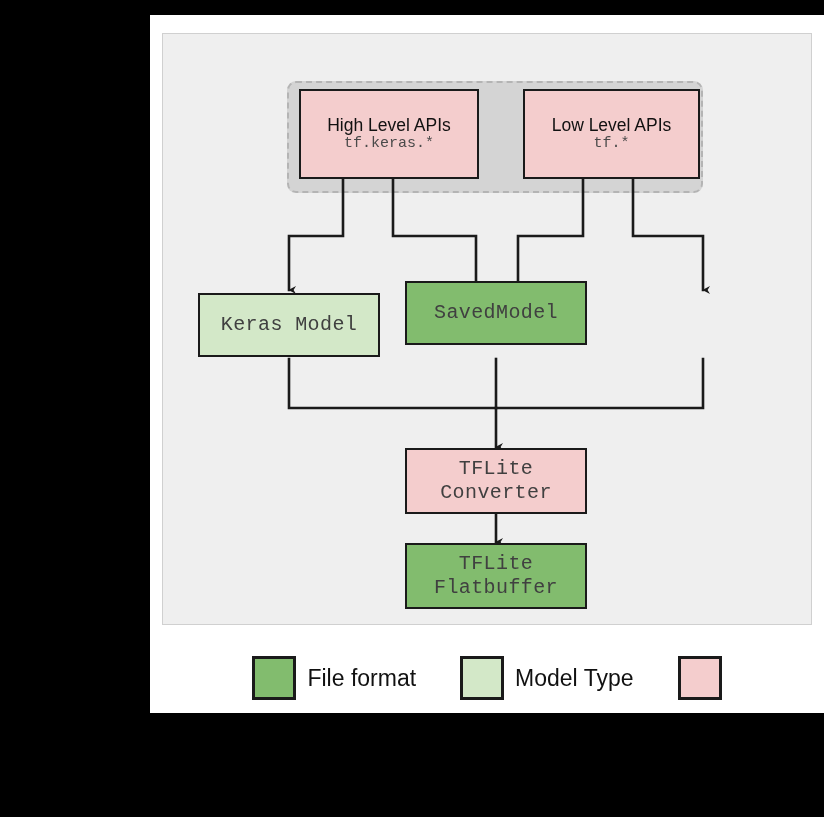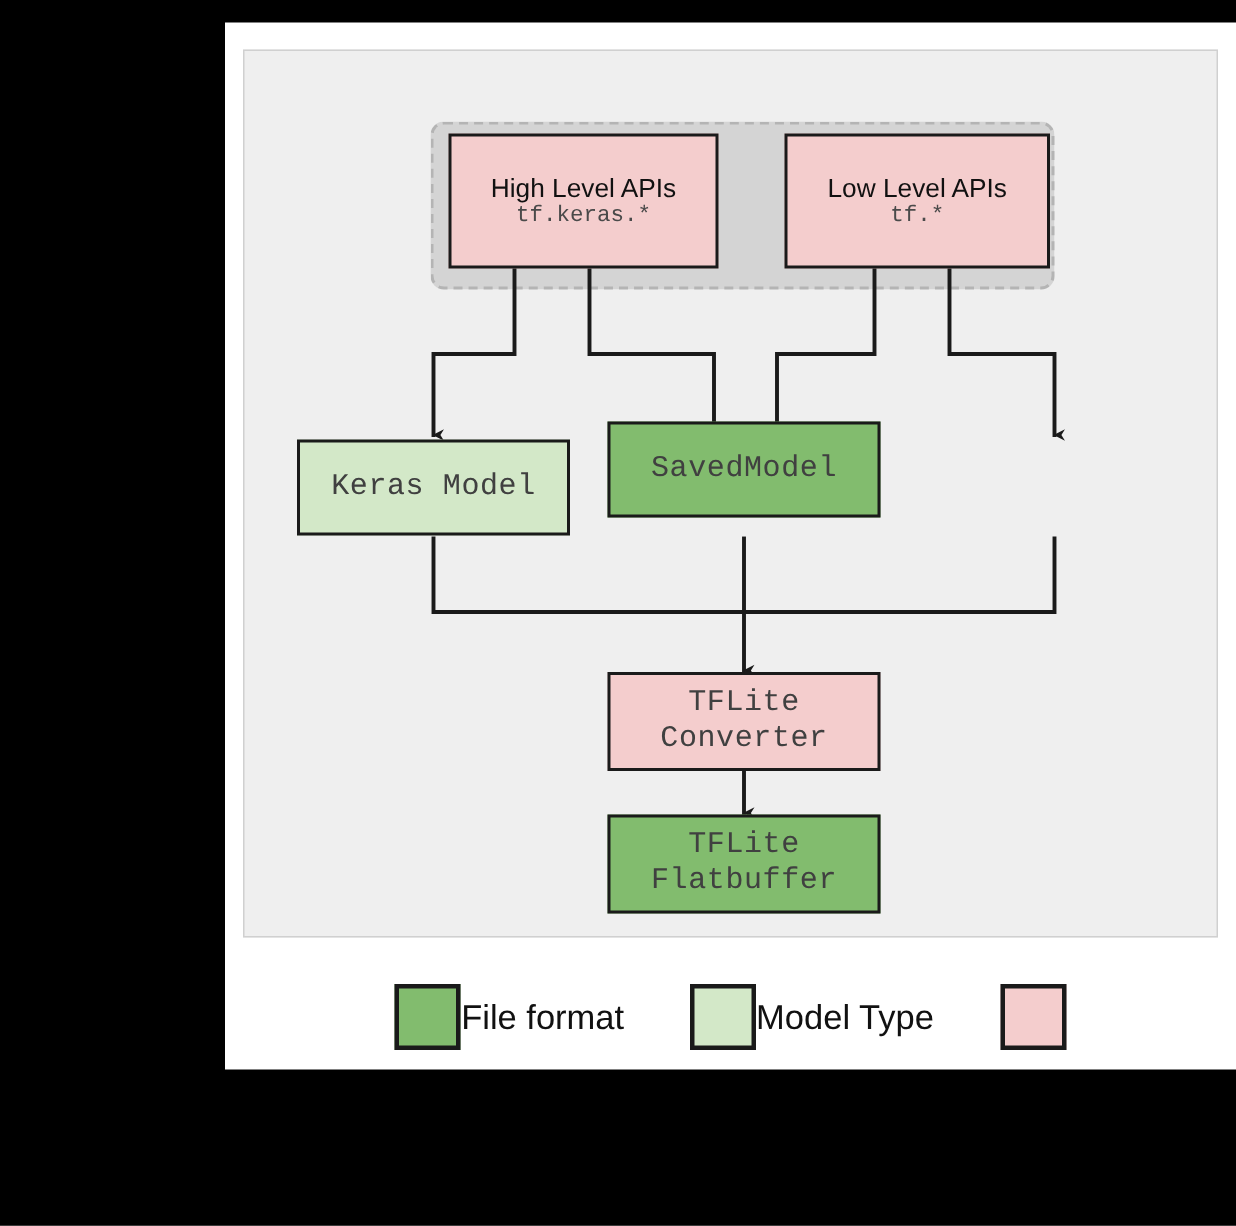--- a/index.html
+++ b/index.html
@@ -98,21 +98,21 @@
     width: 674px;
     height: 70px;
     display: flex;
     align-items: center;
     justify-content: center;
     gap: 14px;
   }
   .legend-item {
     display: flex;
     align-items: center;
-    gap: 0;
+    gap: 11px;
   }
   .swatch {
     width: 44px;
     height: 44px;
     border: 3px solid #1a1a1a;
     box-sizing: border-box;
   }
   .legend-label {
     font-family: "Liberation Sans", sans-serif;
     font-size: 23px;

